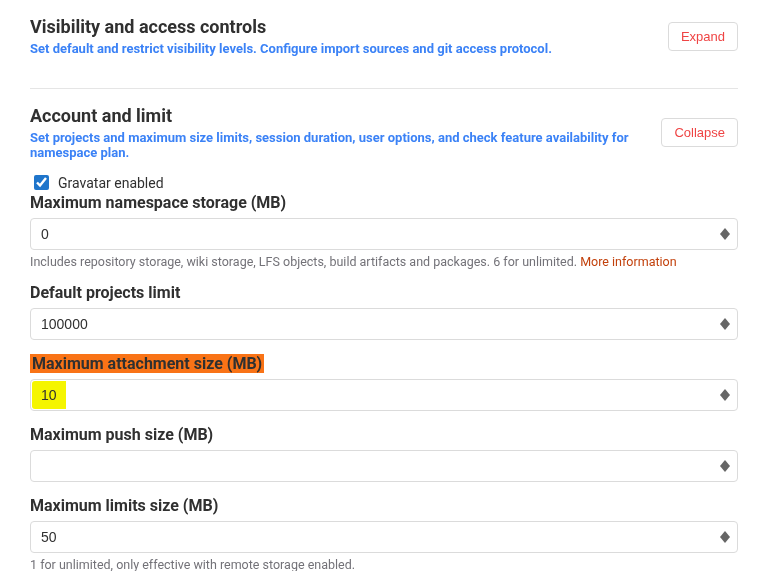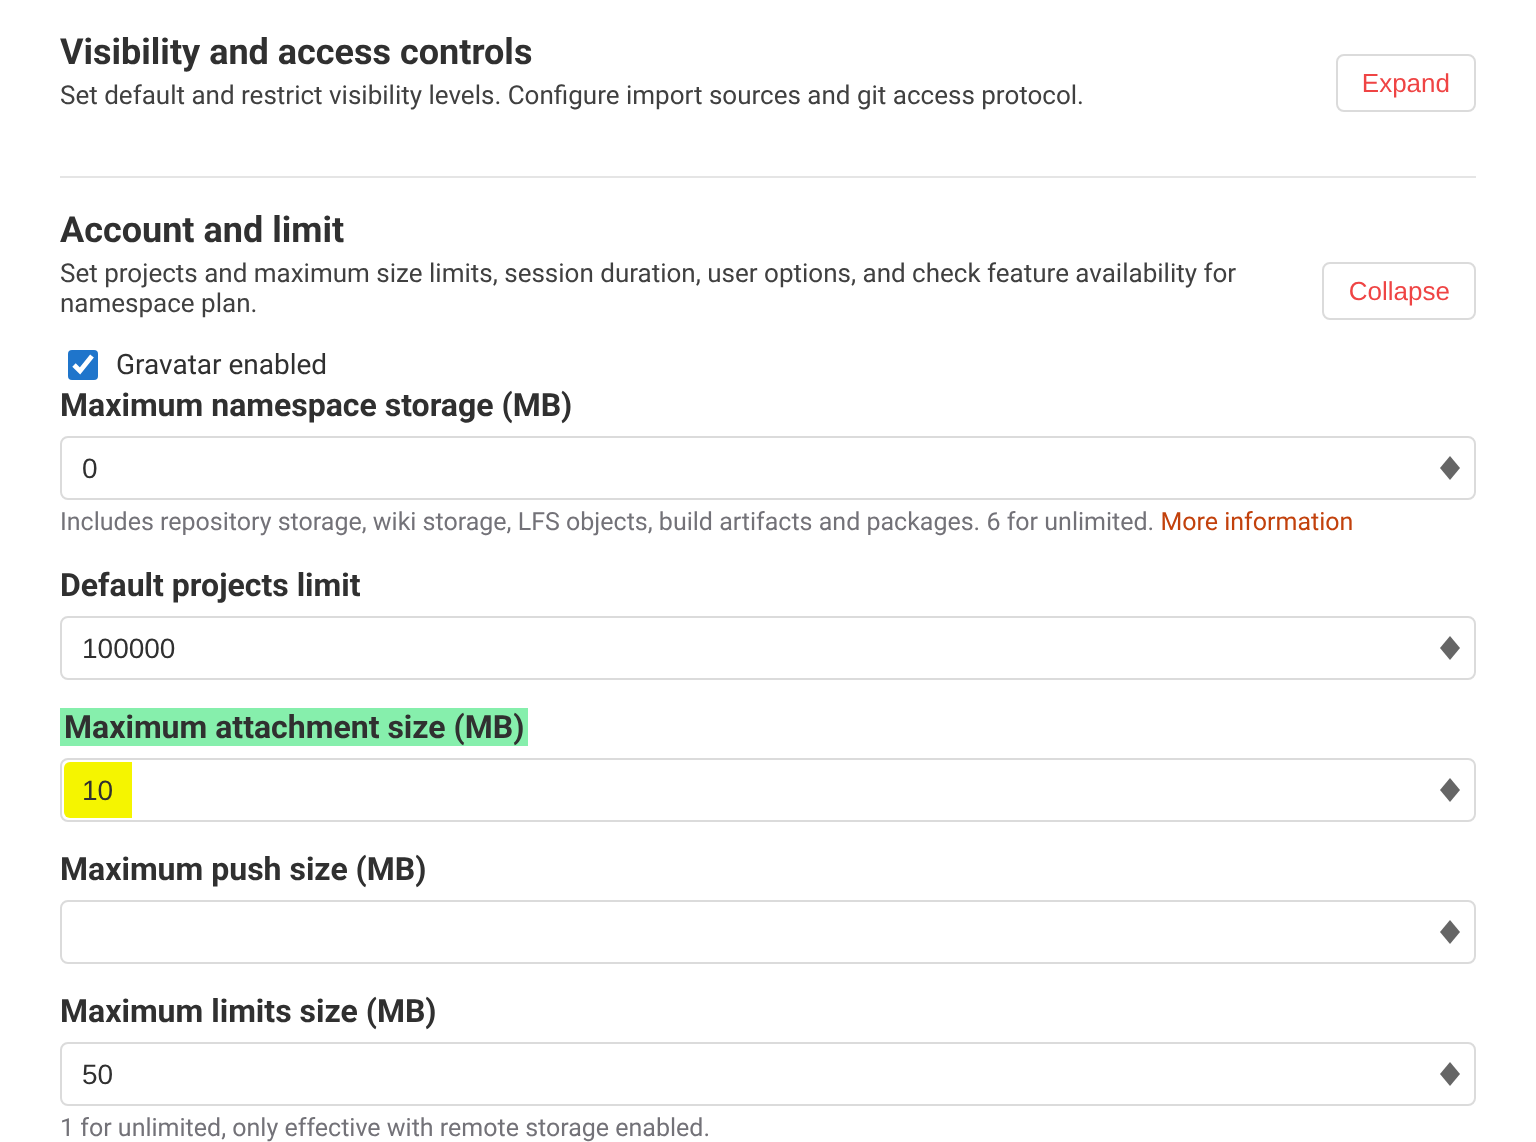--- a/index.html
+++ b/index.html
@@ -16,33 +16,34 @@
     padding: 0 0 16px 0;
     margin-bottom: 16px;
   }
   .section-hr {
     border: none;
     border-top: 1px solid #e5e5e5;
     margin: 0 0 16px 0;
   }
   .section-header {
     display: flex;
-    align-items: flex-end;
+    align-items: center;
     justify-content: space-between;
   }
   .section-title {
     font-size: 18px;
     font-weight: 700;
     margin: 0 0 4px 0;
     color: #303030;
   }
   .section-desc {
     font-size: 13px;
-    color: #404040;
+    color: #3b82f6;
     margin: 0;
+    font-weight: bold;
   }
   .toggle-btn {
     background: #fff;
     border: 1px solid #dbdbdb;
     border-radius: 4px;
     padding: 6px 12px;
     font-size: 13px;
     cursor: pointer;
     color: #ef4444;
     white-space: nowrap;
@@ -91,21 +92,21 @@
     gap: 0;
     cursor: pointer;
   }
   .spinner svg { display: block; }
   .help-text {
     font-size: 12.5px;
     color: #737278;
     margin-top: 4px;
   }
   .help-text a { color: #c2410c; text-decoration: none; }
-  .highlight-label { background: #86efac; padding: 0 2px; }
+  .highlight-label { background: #f97316; padding: 0 2px; }
   .highlight-value .field-input { position: relative; }
   .highlight-value .hl-box {
     position: absolute;
     left: 1px; top: 1px; bottom: 1px;
     width: 34px;
     background: #f5f500;
     border-radius: 3px 0 0 3px;
     z-index: 0;
   }
   .highlight-value .field-input-inner {

